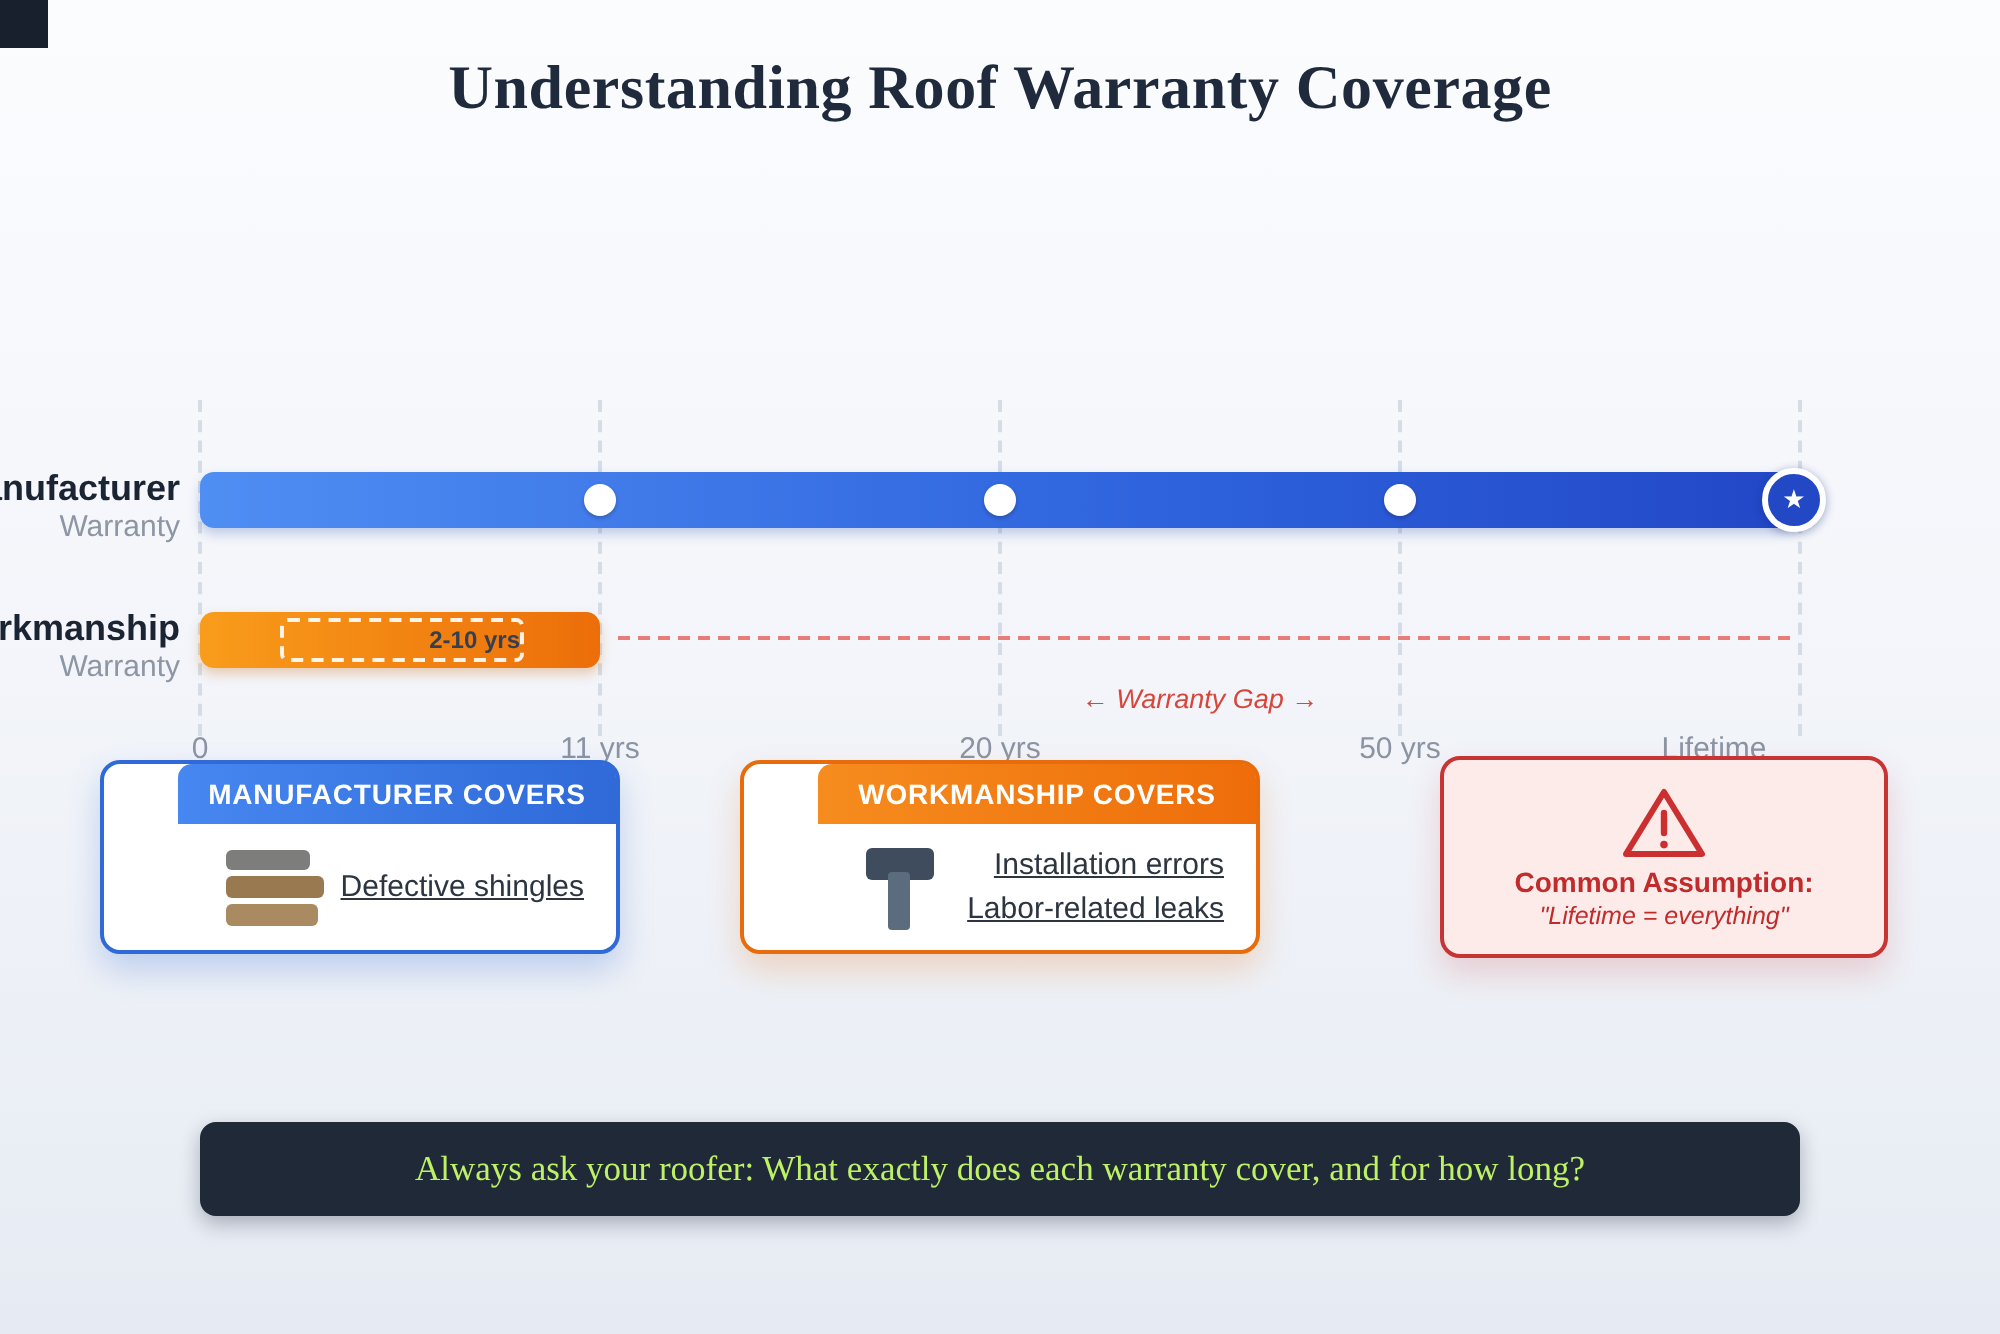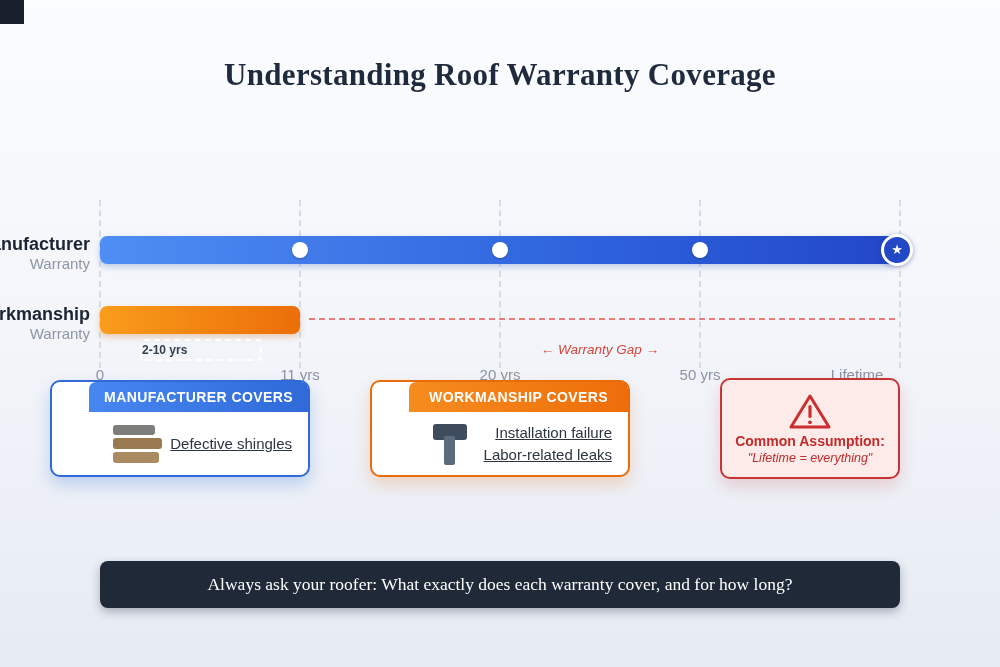--- a/index.html
+++ b/index.html
@@ -1,21 +1,21 @@
 <!DOCTYPE html>
 <html><head>
 <meta charset="utf-8">
 <style>
   html,body{margin:0;padding:0;background:#fff;}
   .canvas{position:relative;width:1000px;height:667px;overflow:hidden;
     background:linear-gradient(180deg,#fbfcfe 0%,#f3f5fa 50%,#e6ebf3 100%);
     font-family:"Liberation Sans",sans-serif;}
   .corner-mark{position:absolute;left:0;top:0;width:24px;height:24px;background:#18202e;}
   .title{position:absolute;left:0;top:26px;width:100%;text-align:center;
-    font-family:"Liberation Serif",serif;font-weight:700;font-size:31px;color:#1f2a3d;letter-spacing:.3px;margin-top:31px;}
+    font-family:"Liberation Serif",serif;font-weight:700;font-size:31px;color:#1f2a3d;letter-spacing:.3px;}
 
   
   .gridline{position:absolute;top:200px;height:168px;width:0;border-left:2px dashed #d6dce5;}
   .g0{left:99px}.g1{left:299px}.g2{left:499px}.g3{left:699px}.g4{left:899px}
   .row-label{position:absolute;width:220px;text-align:right;right:910px;}
   .row-label .main{font-size:18px;font-weight:700;color:#1b2433;line-height:21px;}
   .row-label .sub{font-size:15px;color:#8d96a4;line-height:18px;}
   .rl1{top:234px}.rl2{top:304px}
   .bar{position:absolute;height:28px;border-radius:7px;}
   .bar-blue{left:100px;top:236px;width:796px;
@@ -25,21 +25,21 @@
     box-shadow:0 1px 2px rgba(0,0,0,.25);}
   .m1{left:192px}.m2{left:392px}.m3{left:592px}
   .end-marker{position:absolute;right:-17px;top:-2px;width:26px;height:26px;border-radius:50%;
     background:#2348c5;border:3px solid #fff;box-shadow:0 1px 5px rgba(20,40,120,.4);
     color:#fff;font-size:13px;line-height:26px;text-align:center;}
   .bar-orange{left:100px;top:306px;width:200px;
     background:linear-gradient(90deg,#f99c1b,#ec6e09);
     box-shadow:0 3px 6px rgba(205,105,10,.3);}
   .badge{position:absolute;left:40px;top:3px;width:118px;height:18px;
     border:2px dashed rgba(255,255,255,.9);border-radius:4px;
-    font-size:12px;font-weight:700;color:#35404f;text-align:left;line-height:18px;margin-top:30px;}
+    font-size:12px;font-weight:700;color:#35404f;text-align:right;line-height:18px;}
   .gap-line{position:absolute;left:309px;top:318px;width:586px;height:0;border-top:2px dashed #e97c78;}
   .gap-label{position:absolute;left:498px;top:342px;width:204px;text-align:center;
     font-size:13.5px;font-style:italic;color:#d6463a;}
   .tick{position:absolute;top:366px;width:90px;text-align:center;font-size:15px;color:#8b94a3;}
   .t0{left:55px}.t1{left:255px}.t2{left:455px}.t3{left:655px}.t4{left:812px}
 
   
   .card{position:absolute;top:380px;width:260px;height:97px;background:#fff;border-radius:10px;box-sizing:border-box;padding-left:37px;}
   .card1{left:50px;border:2px solid #2f6ad8;box-shadow:0 8px 16px rgba(47,106,216,.25);}
   .card2{left:370px;border:2px solid #e96c0c;box-shadow:0 8px 16px rgba(233,108,12,.22);}
@@ -49,33 +49,33 @@
   .card2 .card-header{background:linear-gradient(90deg,#f68c1e,#ee6d0a);}
   .card-body{height:63px;display:flex;align-items:center;padding:0 16px 0 24px;}
   .card-text{margin-left:auto;text-align:right;font-size:15px;color:#2c3540;line-height:22px;text-decoration:underline;}
   .shingles{display:flex;flex-direction:column;gap:3px;}
   .sh1{width:42px;height:10px;border-radius:3px;background:#7d7d7b;}
   .sh2{width:49px;height:11px;border-radius:3px;background:#997a50;}
   .sh3{width:46px;height:11px;border-radius:3px;background:#aa8a60;}
   .hammer{position:relative;width:40px;height:44px;}
   .hammer-head{position:absolute;left:0;top:2px;width:34px;height:16px;background:#3f4c5d;border-radius:3px;}
   .hammer-handle{position:absolute;left:11px;top:14px;width:11px;height:29px;background:#5b6c7f;border-radius:2px;}
-  .card3{position:absolute;left:720px;top:378px;width:180px;height:101px;box-sizing:border-box;
+  .card3{position:absolute;left:720px;top:378px;width:224px;height:101px;box-sizing:border-box;
     background:#fcebe9;border:2px solid #c73434;border-radius:10px;
     box-shadow:0 8px 16px rgba(199,52,52,.18);
     display:flex;flex-direction:column;align-items:center;justify-content:center;gap:2px;}
   .warning-svg{width:44px;height:38px;}
   .assumption-title{font-size:14px;font-weight:700;color:#c22b2b;}
   .assumption-quote{font-size:12.5px;font-style:italic;color:#c22b2b;}
 
   
   .footer{position:absolute;left:100px;top:561px;width:800px;height:47px;background:#1f2937;
     border-radius:8px;display:flex;align-items:center;justify-content:center;
     box-shadow:0 4px 10px rgba(20,30,50,.3);}
-  .footer-text{font-family:"Liberation Serif",serif;font-size:17.5px;color:#ffffff;}
+  .footer-text{font-family:"Liberation Serif",serif;font-size:17.5px;color:#bef264;}
 </style>
 </head>
 <body>
 
 <div class="canvas">
 
   <div class="corner-mark"></div>
 
   <div class="title">Understanding Roof Warranty Coverage</div>
 
@@ -130,21 +130,21 @@
   </div>
 
   <div class="card card2">
     <div class="card-header">WORKMANSHIP COVERS</div>
     <div class="card-body">
       <div class="hammer">
         <div class="hammer-head"></div>
         <div class="hammer-handle"></div>
       </div>
       <div class="card-text">
-        <div>Installation failure</div>
+        <div>Installation errors</div>
         <div>Labor-related leaks</div>
       </div>
     </div>
   </div>
 
   <div class="card3">
     <svg class="warning-svg" viewBox="0 0 44 38">
       <path d="M22 3 L41 34 L3 34 Z" fill="none" stroke="#cc2f2f" stroke-width="3" stroke-linejoin="round"></path>
       <line x1="22" y1="13.5" x2="22" y2="23.5" stroke="#cc2f2f" stroke-width="3.2" stroke-linecap="round"></line>
       <circle cx="22" cy="29.3" r="1.9" fill="#cc2f2f"></circle>

